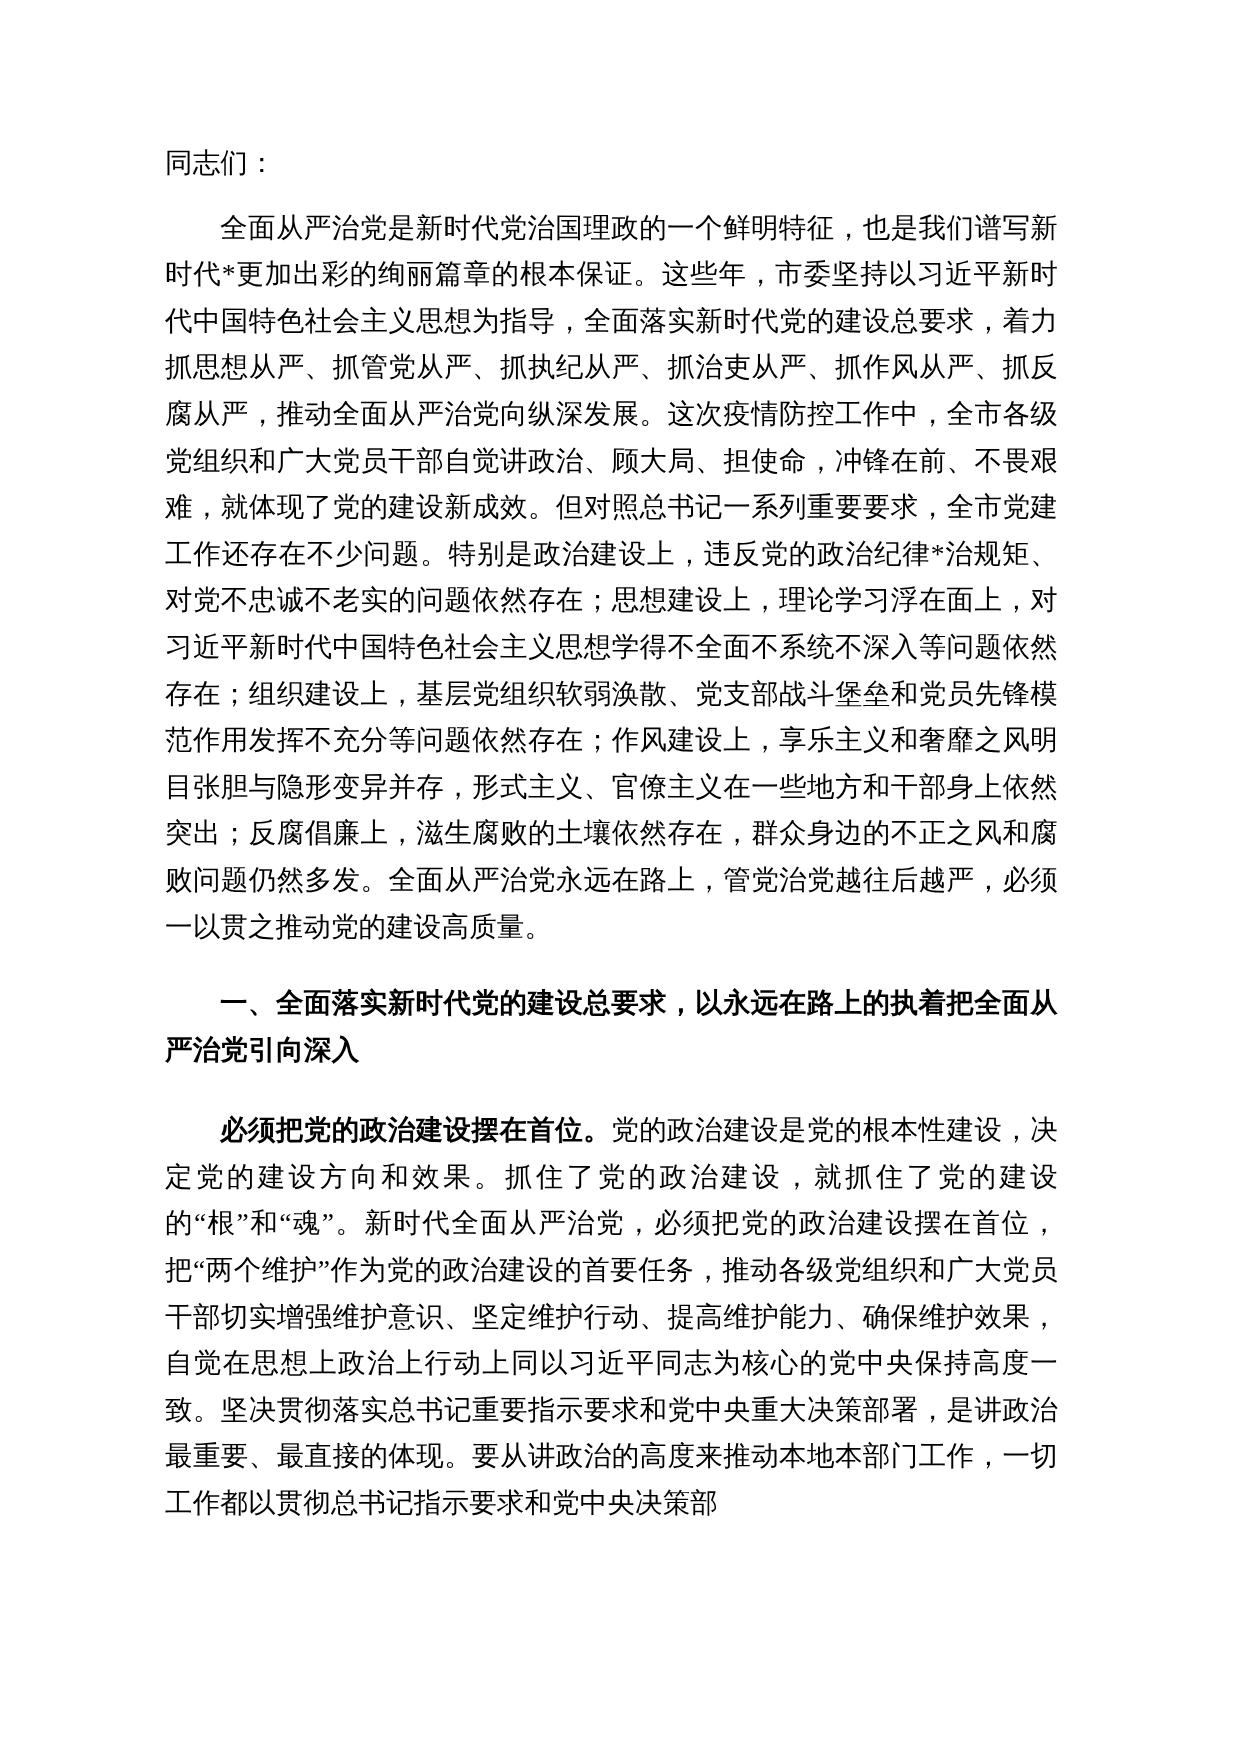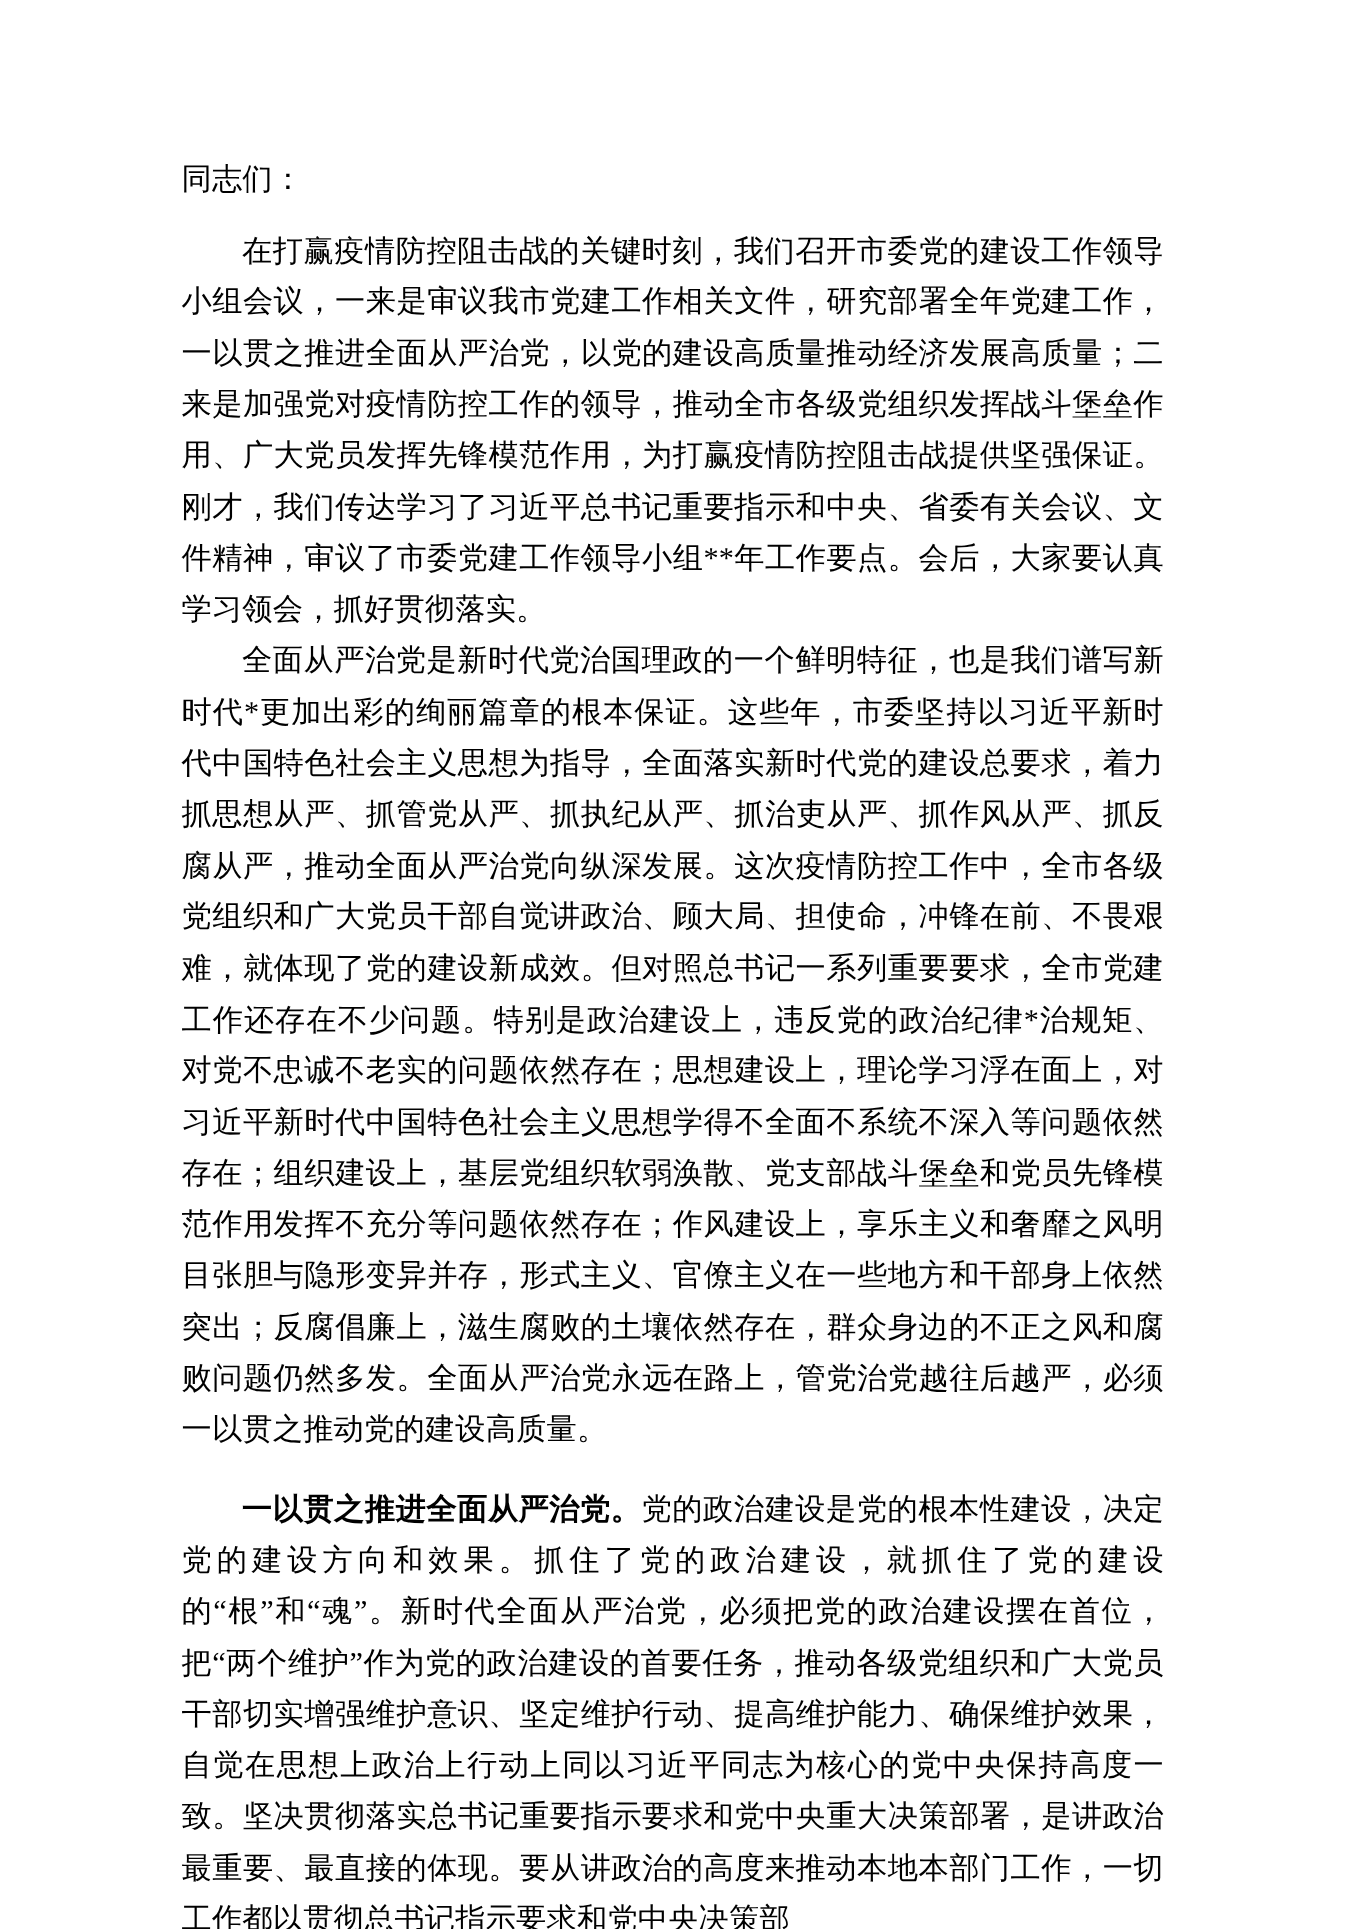--- a/index.html
+++ b/index.html
@@ -51,24 +51,24 @@
 </head>
 <body>
 
 <div class="page">
   <div class="doc-body">
 
     <p class="p-flush">同志们：</p>
 
     <div class="spacer-sm"></div>
 
-    <p class="p-indent">在打赢疫情防控阻击战的关键时刻，我们召开市委党的建设工作领导小组会议，一来是审议我市党建工作相关文件，研究部署全年党建工作，一以贯之推进全面从严治党，以党的建设高质量推动经济发展高质量；二来是加强党对疫情防控工作的领导，推动全市各级党组织发挥战斗堡垒作用、广大党员发挥先锋模范作用，为打赢疫情防控阻击战提供坚强保证。刚才，我们传达学习了习近平总书记重要指示和中央、省委有关会议、文件精神，审议了市委党建工作领导小组**年工作要点。会后，大家要认真学习领会，抓好贯彻落实。</p>
 
     <p class="p-indent">全面从严治党是新时代党治国理政的一个鲜明特征，也是我们谱写新时代*更加出彩的绚丽篇章的根本保证。这些年，市委坚持以习近平新时代中国特色社会主义思想为指导，全面落实新时代党的建设总要求，着力抓思想从严、抓管党从严、抓执纪从严、抓治吏从严、抓作风从严、抓反腐从严，推动全面从严治党向纵深发展。这次疫情防控工作中，全市各级党组织和广大党员干部自觉讲政治、顾大局、担使命，冲锋在前、不畏艰难，就体现了党的建设新成效。但对照总书记一系列重要要求，全市党建工作还存在不少问题。特别是政治建设上，违反党的政治纪律*治规矩、对党不忠诚不老实的问题依然存在；思想建设上，理论学习浮在面上，对习近平新时代中国特色社会主义思想学得不全面不系统不深入等问题依然存在；组织建设上，基层党组织软弱涣散、党支部战斗堡垒和党员先锋模范作用发挥不充分等问题依然存在；作风建设上，享乐主义和奢靡之风明目张胆与隐形变异并存，形式主义、官僚主义在一些地方和干部身上依然突出；反腐倡廉上，滋生腐败的土壤依然存在，群众身边的不正之风和腐败问题仍然多发。全面从严治党永远在路上，管党治党越往后越严，必须一以贯之推动党的建设高质量。</p>
 
+    <p class="heading">一、全面落实新时代党的建设总要求，以永远在路上的执着把全面从严治党引向深入</p>
 
 
     <div class="spacer-md"></div>
 
-    <p class="p-indent"><span class="lead-bold">一以贯之推进全面从严治党。</span><span>党的政治建设是党的根本性建设，决定党的建设方向和效果。抓住了党的政治建设，就抓住了党的建设的“根”和“魂”。新时代全面从严治党，必须把党的政治建设摆在首位，把“两个维护”作为党的政治建设的首要任务，推动各级党组织和广大党员干部切实增强维护意识、坚定维护行动、提高维护能力、确保维护效果，自觉在思想上政治上行动上同以习近平同志为核心的党中央保持高度一致。坚决贯彻落实总书记重要指示要求和党中央重大决策部署，是讲政治最重要、最直接的体现。要从讲政治的高度来推动本地本部门工作，一切工作都以贯彻总书记指示要求和党中央决策部</span></p>
+    <p class="p-indent"><span class="lead-bold">必须把党的政治建设摆在首位。</span><span>党的政治建设是党的根本性建设，决定党的建设方向和效果。抓住了党的政治建设，就抓住了党的建设的“根”和“魂”。新时代全面从严治党，必须把党的政治建设摆在首位，把“两个维护”作为党的政治建设的首要任务，推动各级党组织和广大党员干部切实增强维护意识、坚定维护行动、提高维护能力、确保维护效果，自觉在思想上政治上行动上同以习近平同志为核心的党中央保持高度一致。坚决贯彻落实总书记重要指示要求和党中央重大决策部署，是讲政治最重要、最直接的体现。要从讲政治的高度来推动本地本部门工作，一切工作都以贯彻总书记指示要求和党中央决策部</span></p>
 
   </div>
 </div>
 
 </body></html>

